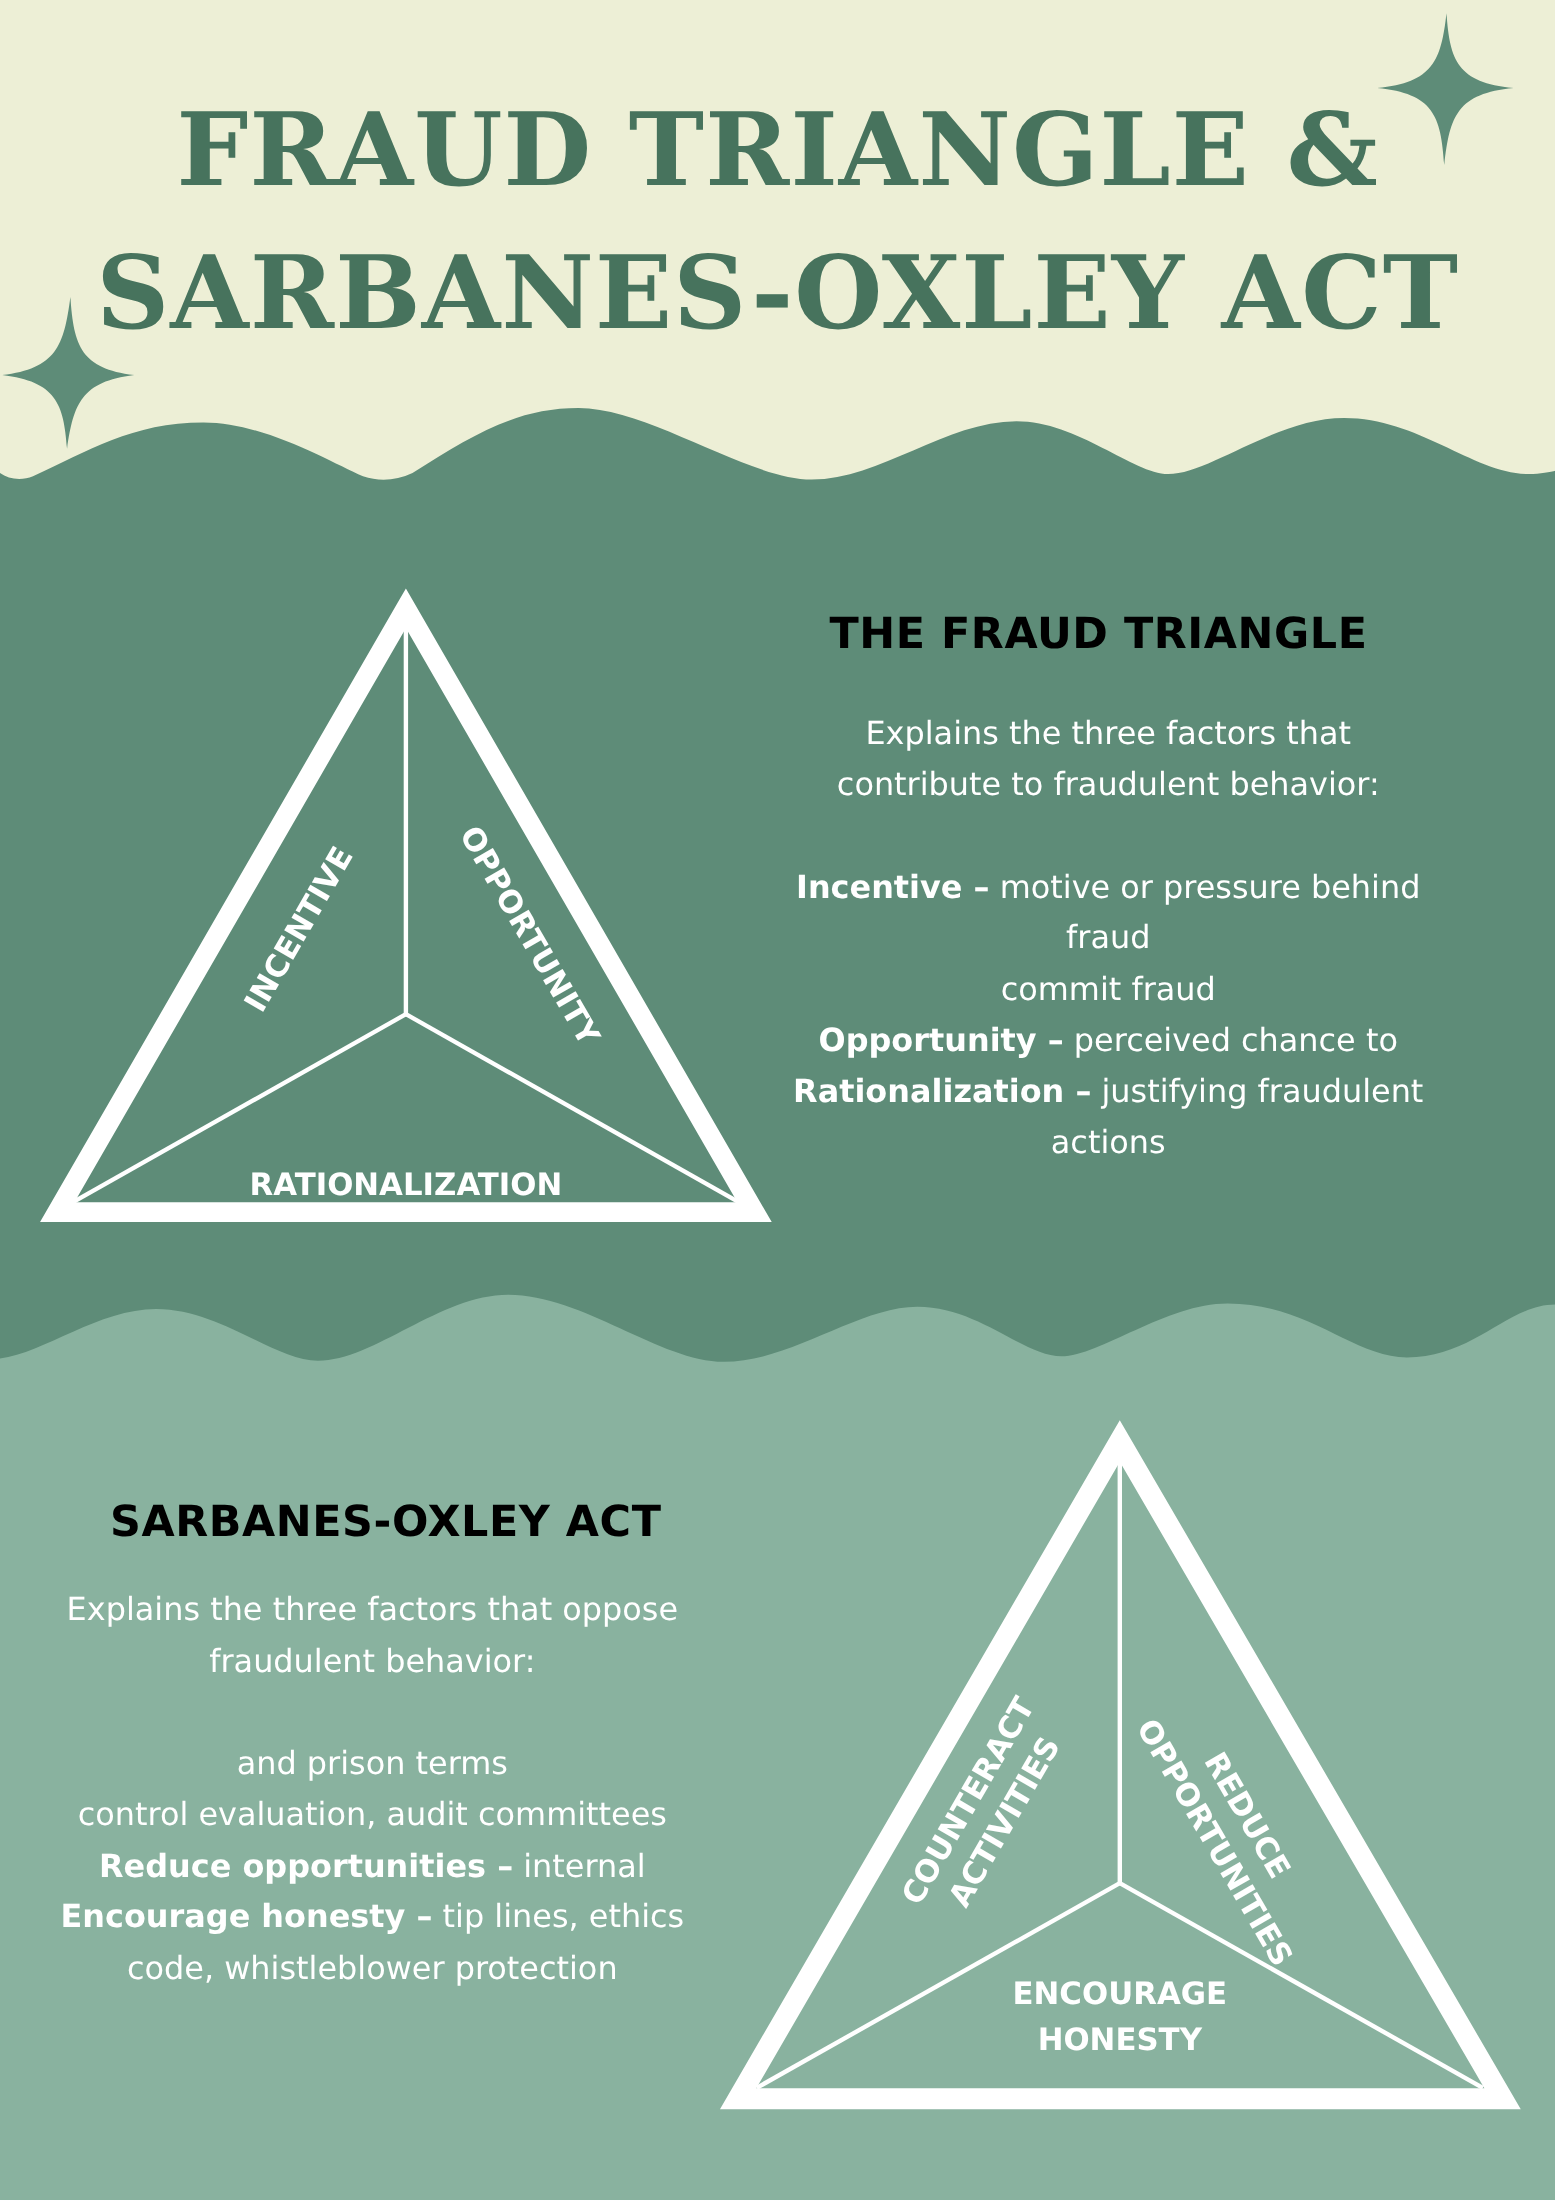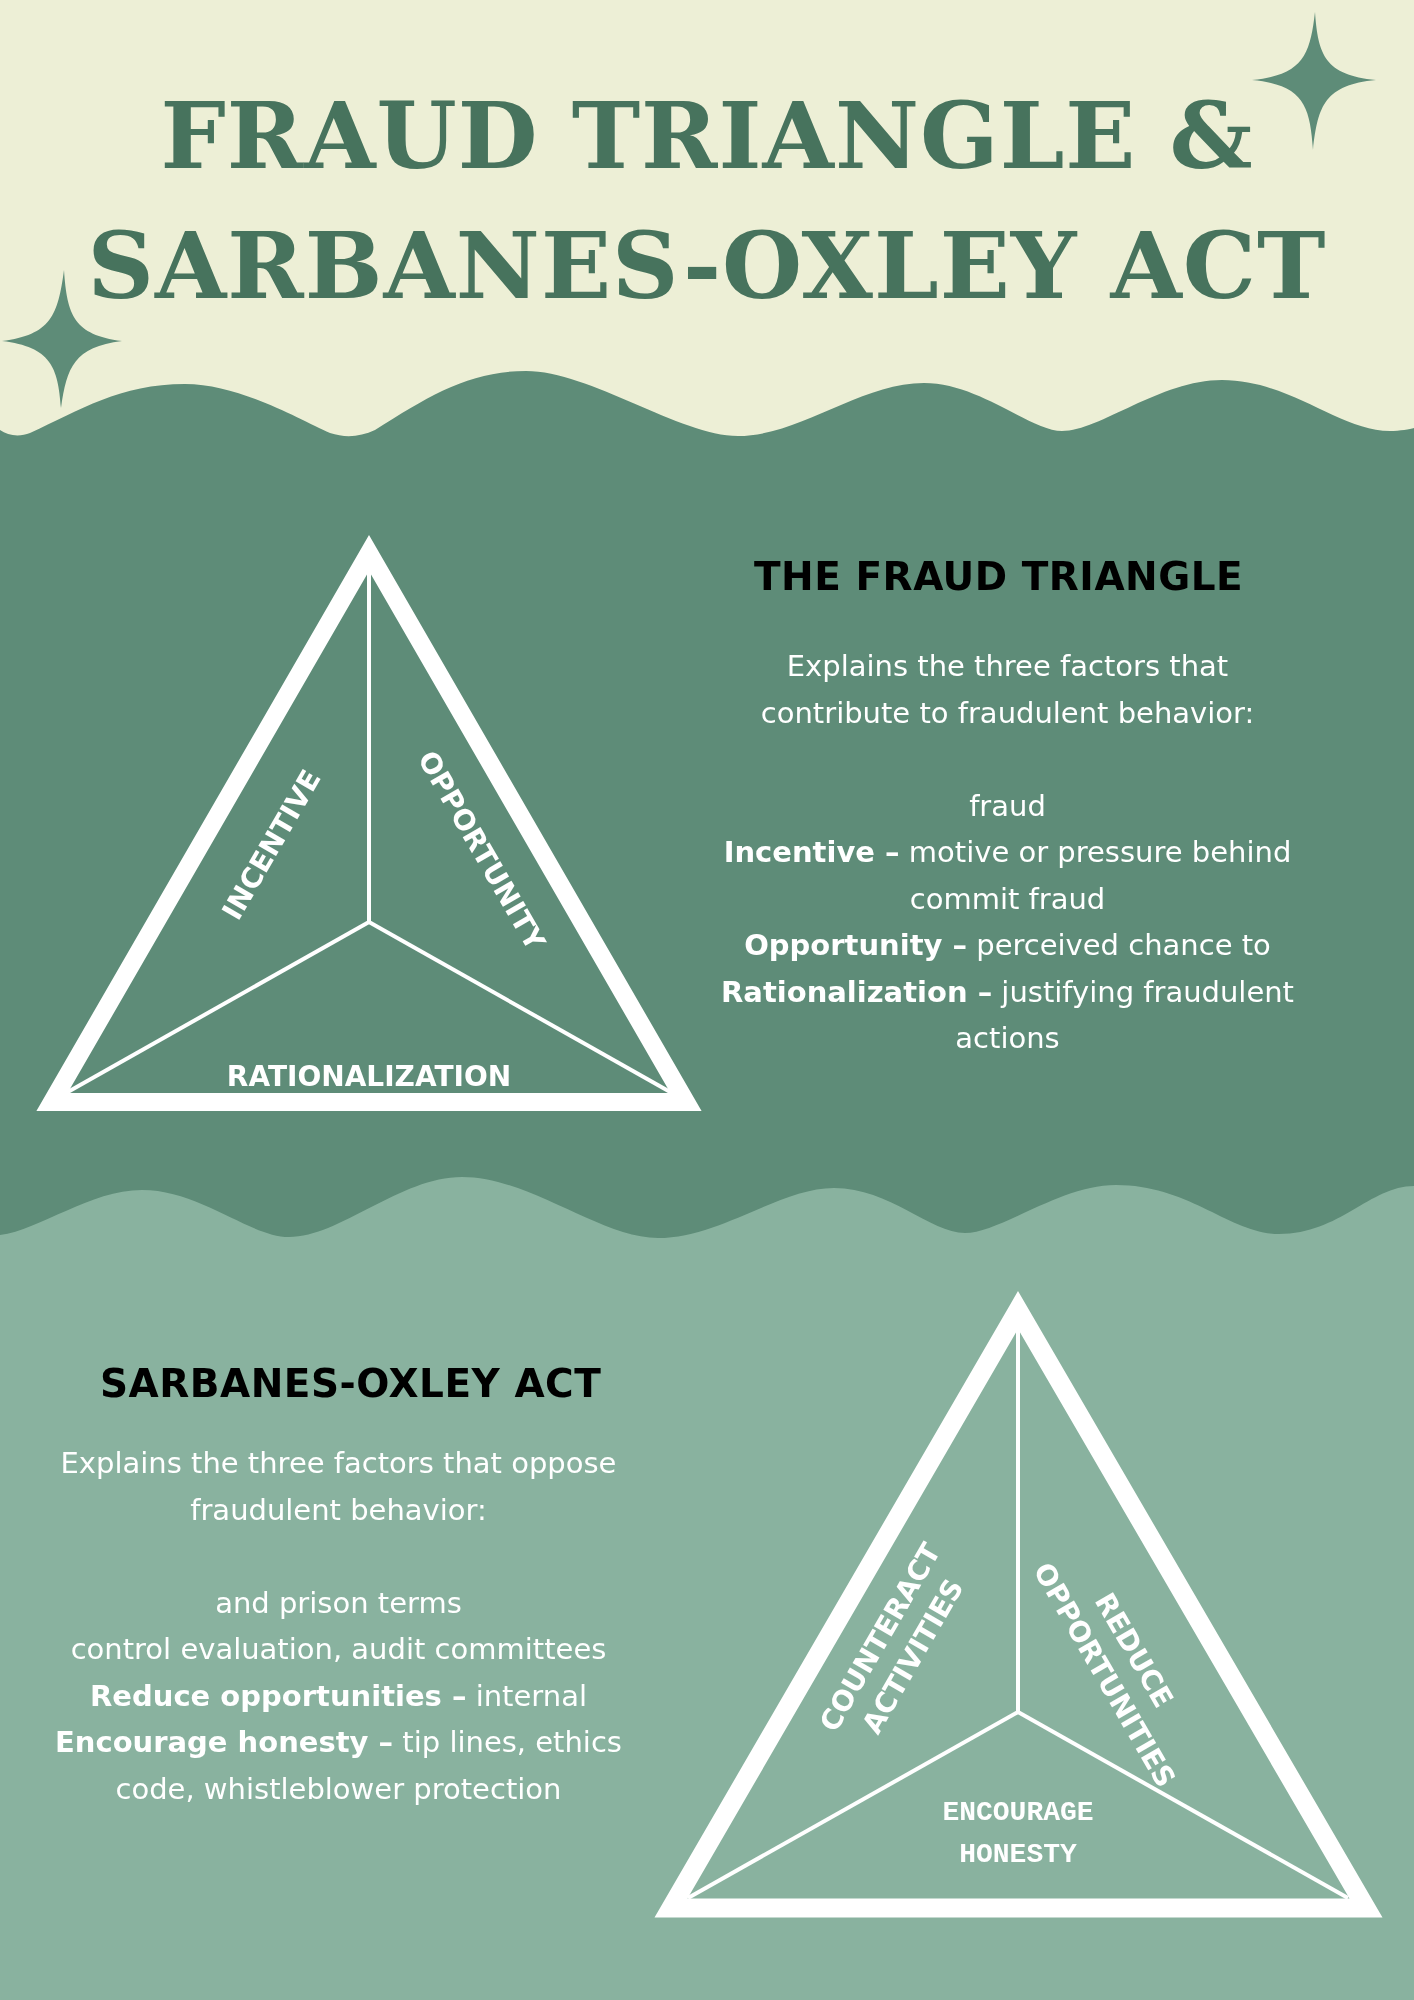--- a/index.html
+++ b/index.html
@@ -55,22 +55,22 @@
 
 <div class="tri-label" style="left:172px; top:826px; width:200px; transform: rotate(-60deg);">INCENTIVE</div>
 <div class="tri-label" style="left:370px; top:830px; width:220px; transform: rotate(60deg);">OPPORTUNITY</div>
 <div class="tri-label" style="left:209px; top:1058px; width:320px;">RATIONALIZATION</div>
 
 <h2 class="heading" style="left:754px; top:553px;">THE FRAUD TRIANGLE</h2>
 <div class="body-text" style="left:721px; top:643px;">
   <span class="line">Explains the three factors that</span>
   <span class="line">contribute to fraudulent behavior:</span>
   <span class="line blank"></span>
+  <span class="line"><b>Incentive –</b><span> motive or pressure behind</span></span>
   <span class="line">fraud</span>
-  <span class="line"><b>Incentive –</b><span> motive or pressure behind</span></span>
   <span class="line">commit fraud</span>
   <span class="line"><b>Opportunity –</b><span> perceived chance to</span></span>
   <span class="line"><b>Rationalization –</b><span> justifying fraudulent</span></span>
   <span class="line">actions</span>
 </div>
 
 <h2 class="heading" style="left:100px; top:1360px;">SARBANES-OXLEY ACT</h2>
 <div class="body-text" style="left:55px; top:1440px;">
   <span class="line">Explains the three factors that oppose</span>
   <span class="line">fraudulent behavior:</span>
@@ -83,16 +83,16 @@
 </div>
 
 <div class="tri-label" style="left:787px; top:1609px; width:220px; transform: rotate(-60deg);">
   <span style="display:block">COUNTERACT</span>
   <span style="display:block">ACTIVITIES</span>
 </div>
 <div class="tri-label" style="left:997px; top:1622px; width:240px; transform: rotate(60deg);">
   <span style="display:block">REDUCE</span>
   <span style="display:block">OPPORTUNITIES</span>
 </div>
-<div class="tri-label" style="left:888px; top:1792px; width:260px; line-height:42px;font-family:Liberation Mono, monospace;">
+<div class="tri-label" style="left:888px; top:1792px; width:260px; line-height:42px;">
   <span style="display:block">ENCOURAGE</span>
   <span style="display:block">HONESTY</span>
 </div>
 
 </body></html>

